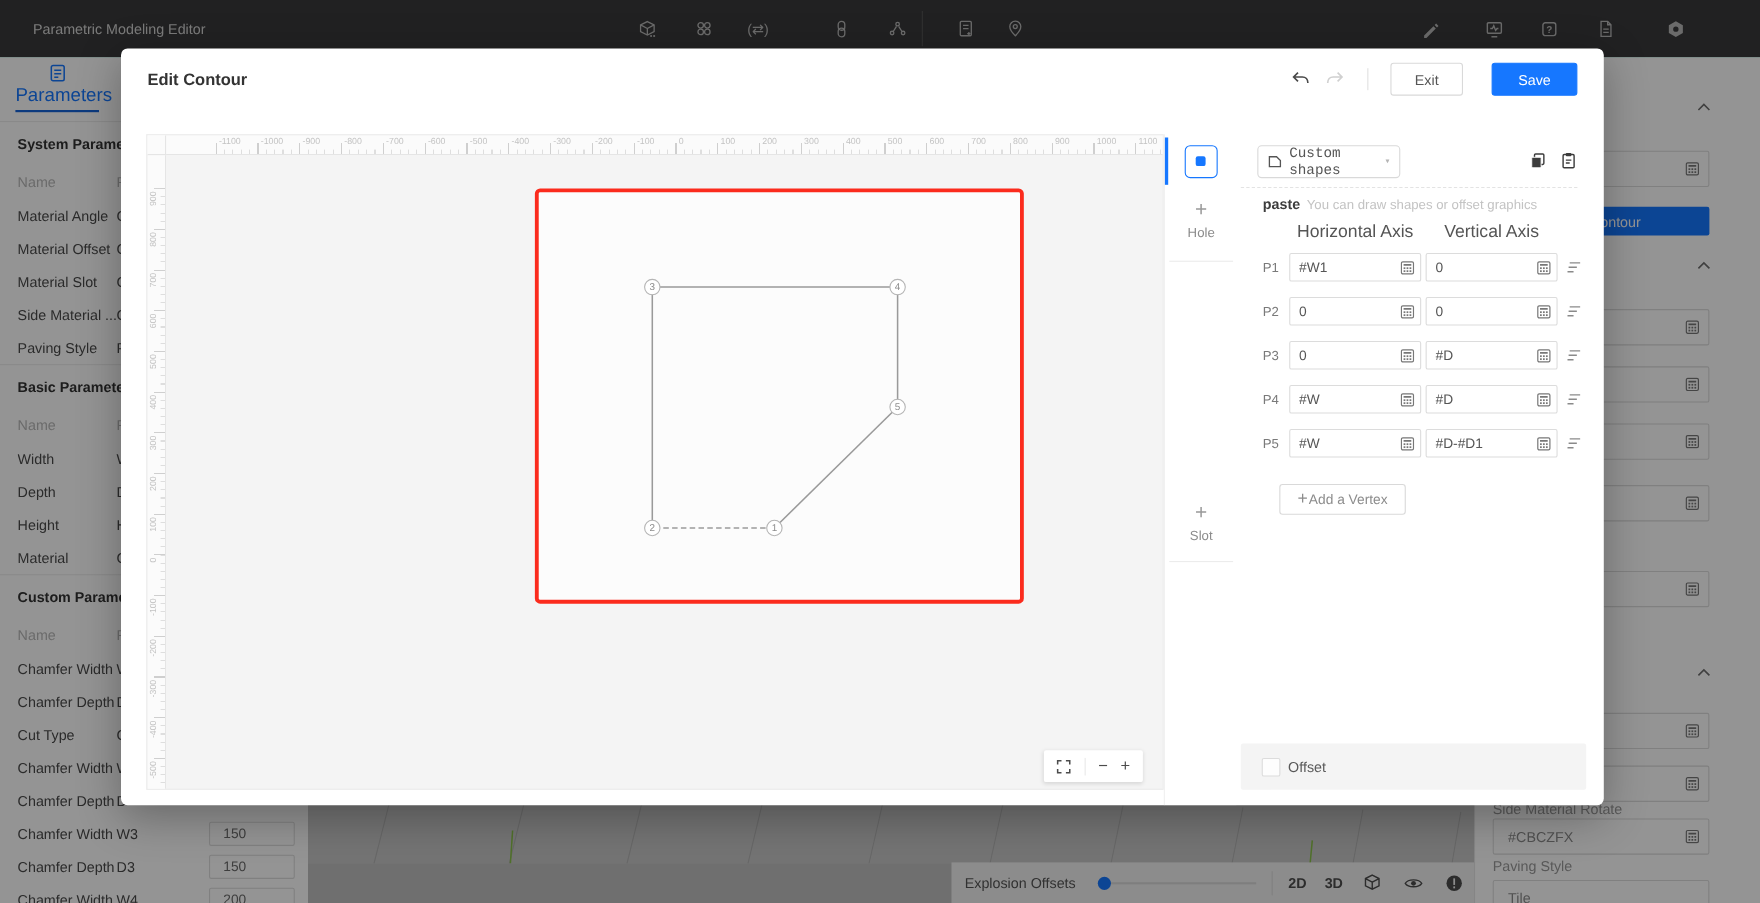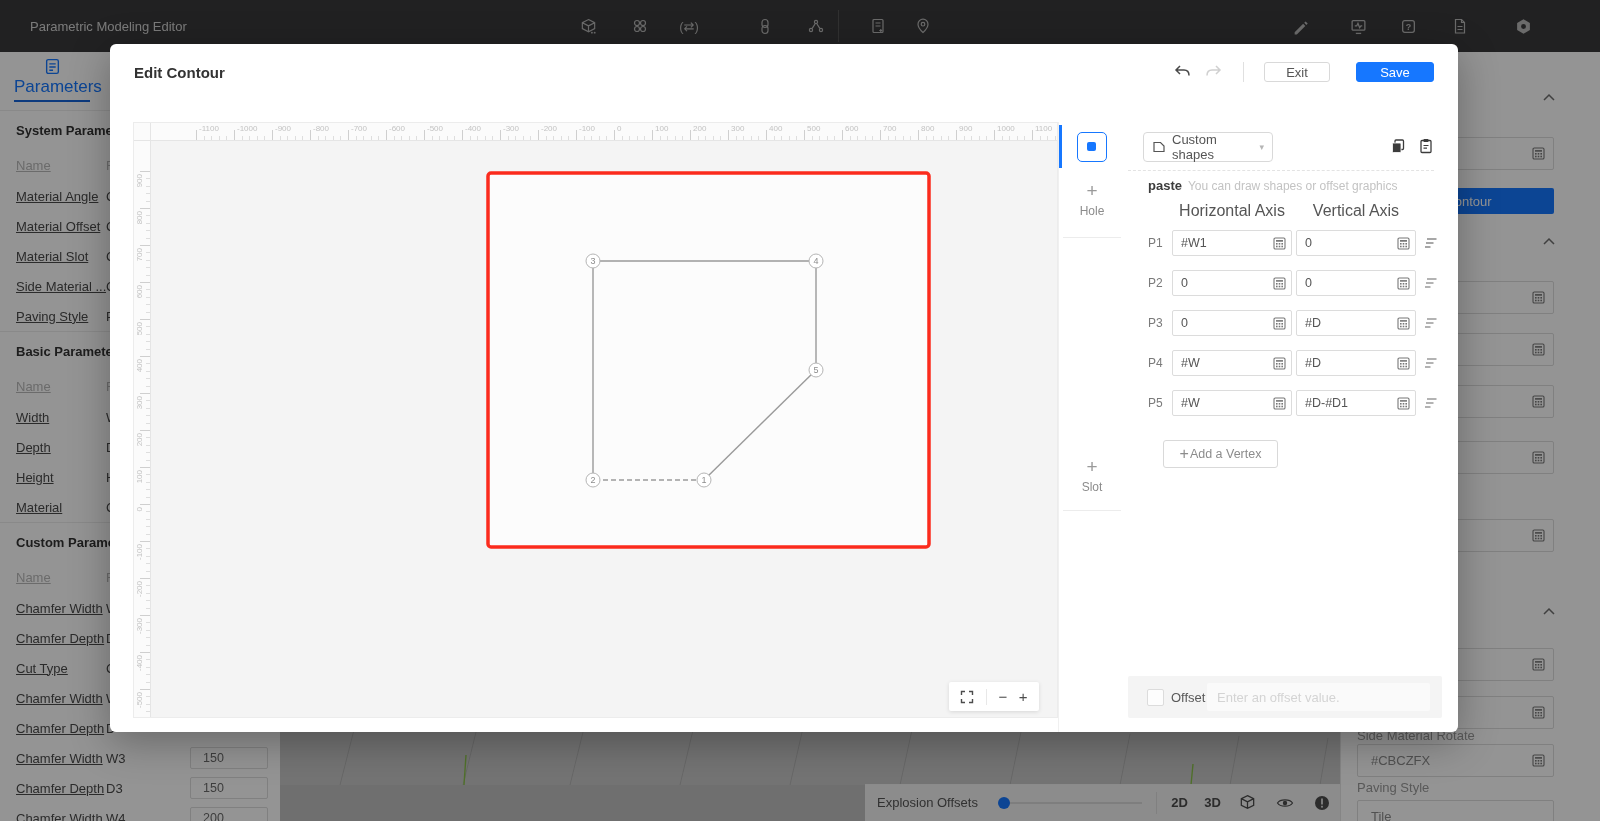--- a/index.html
+++ b/index.html
@@ -16,21 +16,21 @@
   
   .lsb { position:absolute; left:0; top:52px; width:280px; height:769px; background:#ffffff; z-index:1; overflow:hidden; }
   .lsb-tab { height:58px; position:relative; }
   .lsb-tab-inner { position:absolute; left:14px; top:6px; width:76px; text-align:center; }
   .lsb-tab-label { display:block; color:#1677ff; font-size:17px; margin-top:2px; }
   .lsb-underline { position:absolute; left:14px; top:48px; width:76px; height:2px; background:#1664d9; }
   .sb-section { border-top:1px solid #ededed; padding-top:12px; }
   .sb-title { padding:0 16px; height:26px; font-size:13px; font-weight:bold; color:#333; }
   .sb-header { display:flex; padding:0 16px; height:32px; align-items:center; color:#b8b8b8; font-size:13px; }
   .sb-row { display:flex; padding:0 16px; height:30px; align-items:center; color:#4a4a4a; font-size:13px; position:relative; }
-  .sb-name { flex:0 0 90px; white-space:nowrap; overflow:hidden;text-decoration:underline; }
+  .sb-name { flex:0 0 90px; white-space:nowrap; overflow:hidden; }
   .sb-ref { flex:0 0 60px; }
   .sb-val { position:absolute; right:12px; top:4px; width:78px; height:22px; border:1px solid #dcdcdc; border-radius:2px; font-size:12.5px; color:#6b6b6b; line-height:20px; padding-left:12px; background:#fff; }
 
   
   .viewport { position:absolute; left:280px; top:52px; width:1060px; height:769px; background:#c9c9c9; z-index:0; }
   .vp-floor { position:absolute; left:0; top:733px; width:1060px; height:36px; background:#c0c0c0; }
   .vp-toolbar { position:absolute; left:585px; top:732px; width:475px; height:37px; background:#f2f2f2; display:flex; align-items:center; z-index:2; }
   .vpt-label { margin-left:12px; font-size:13px; color:#555; white-space:nowrap; }
   .vpt-slider { margin-left:22px; width:146px; height:2px; background:#d9d9d9; position:relative; }
   .vpt-handle { position:absolute; left:-2px; top:-5px; width:12px; height:12px; border-radius:50%; background:#1677ff; }
@@ -51,21 +51,21 @@
 
   
   .dim { position:absolute; inset:0; background:rgba(0,0,0,0.42); z-index:10; }
 
   
   .modal { position:absolute; left:110px; top:44px; width:1348px; height:688px; background:#fff; border-radius:6px; box-shadow:0 10px 40px rgba(0,0,0,.3); z-index:20; overflow:hidden; }
   .m-header { position:absolute; left:0; top:0; width:100%; height:56px; display:flex; align-items:center; padding:0 24px; }
   .m-title { font-size:15px; font-weight:bold; color:#333; flex:1; }
   .m-hctl { display:flex; align-items:center; gap:14px; }
   .hdiv { width:1px; height:20px; background:#e0e0e0; margin:0 6px; }
-  .btn { height:20px; border-radius:3px; font-size:13px; font-family:"Liberation Sans",sans-serif; display:flex; align-items:center; justify-content:center; }
+  .btn { height:30px; border-radius:3px; font-size:13px; font-family:"Liberation Sans",sans-serif; display:flex; align-items:center; justify-content:center; }
   .btn-exit { width:66px; background:#fff; border:1px solid #d9d9d9; color:#555; margin-right:12px; }
   .btn-save { width:78px; background:#1677ff; border:1px solid #1677ff; color:#fff; }
 
   
   .canvas { position:absolute; left:23px; top:78px; width:925px; height:596px; background:#f4f4f4; border:1px solid #ececec; overflow:hidden; }
   .hruler { position:absolute; left:0; top:0; width:925px; height:18px; background:#fbfbfb; border-bottom:1px solid #e5e5e5;
     background-image:
       repeating-linear-gradient(90deg,#cfcfcf 0 1px,transparent 1px 38px),
       repeating-linear-gradient(90deg,#dedede 0 1px,transparent 1px 7.6px);
     background-size:100% 10px,100% 4px;
@@ -91,21 +91,21 @@
   .strip-ind { position:absolute; left:0; top:3px; width:3px; height:43px; background:#1677ff; }
   .tool-active { position:absolute; left:18px; top:10px; width:30px; height:30px; border:1.6px solid #1677ff; border-radius:5px; background:#fff; }
   .tool-active .dot { position:absolute; left:9px; top:9px; width:9px; height:9px; background:#1677ff; border-radius:2px; }
   .tool-item { position:absolute; left:0; width:66px; text-align:center; }
   .tool-plus { font-size:19px; color:#9a9a9a; line-height:18px; }
   .tool-label { font-size:12px; color:#8c8c8c; margin-top:4px; }
   .strip-div { position:absolute; left:4px; width:58px; height:1px; background:#ececec; }
 
   
   .panel { position:absolute; left:1014px; top:78px; width:318px; height:610px; }
-  .dropdown { position:absolute; left:19px; top:10px; width:130px; height:30px; border:1px solid #d9d9d9; border-radius:4px; display:flex; align-items:center; padding:0 8px; gap:6px; }
+  .dropdown { position:absolute; left:19px; top:10px; width:130px; height:30px; border:1px solid #d9d9d9; border-radius:4px; display:flex; align-items:center; padding:0 8px; gap:6px;font-family:Liberation Mono, monospace; }
   .dd-label { font-size:13px; color:#555; flex:1; }
   .dd-caret { font-size:9px; color:#b5b5b5; }
   .pico { position:absolute; top:16px; width:16px; height:16px; }
   .dash-line { position:absolute; left:4px; top:48px; width:306px; border-top:1px dashed #e3e3e3; }
   .shape-line { position:absolute; left:24px; top:56px; font-size:13px; }
   .shape-word { font-weight:bold; color:#3c3c3c; }
   .shape-hint { font-size:12px; color:#c3c3c3; margin-left:6px; }
   .axis-head { position:absolute; top:80px; font-size:16px; color:#555; width:120px; text-align:center; }
   .prows { position:absolute; left:0; top:108px; width:318px; }
   .prow { position:relative; height:26px; margin-bottom:14px; }
@@ -883,17 +883,16 @@
             </span>
           </div>
         </div>
       <button class="addv-btn">
         <span class="addv-plus">+</span>
           <span>Add a Vertex</span>
       </button>
       <div class="offset-bar">
         <div class="ob-check"></div>
         <span class="ob-label">Offset</span>
-        <input class="ob-input" placeholder="Enter an offset value." style="">
       </div>
     </div>
   </div>
 </div>
 
 </body></html>

